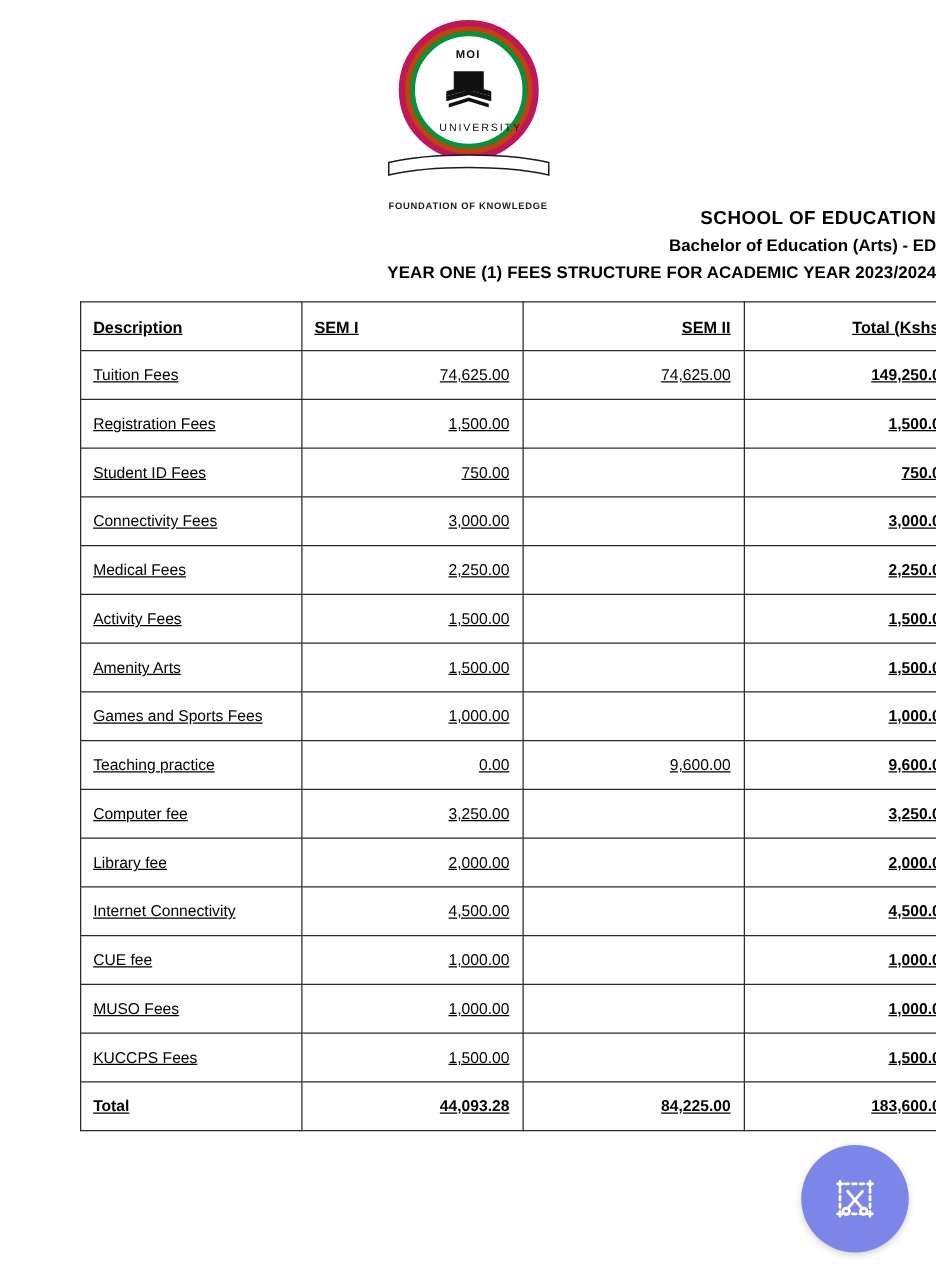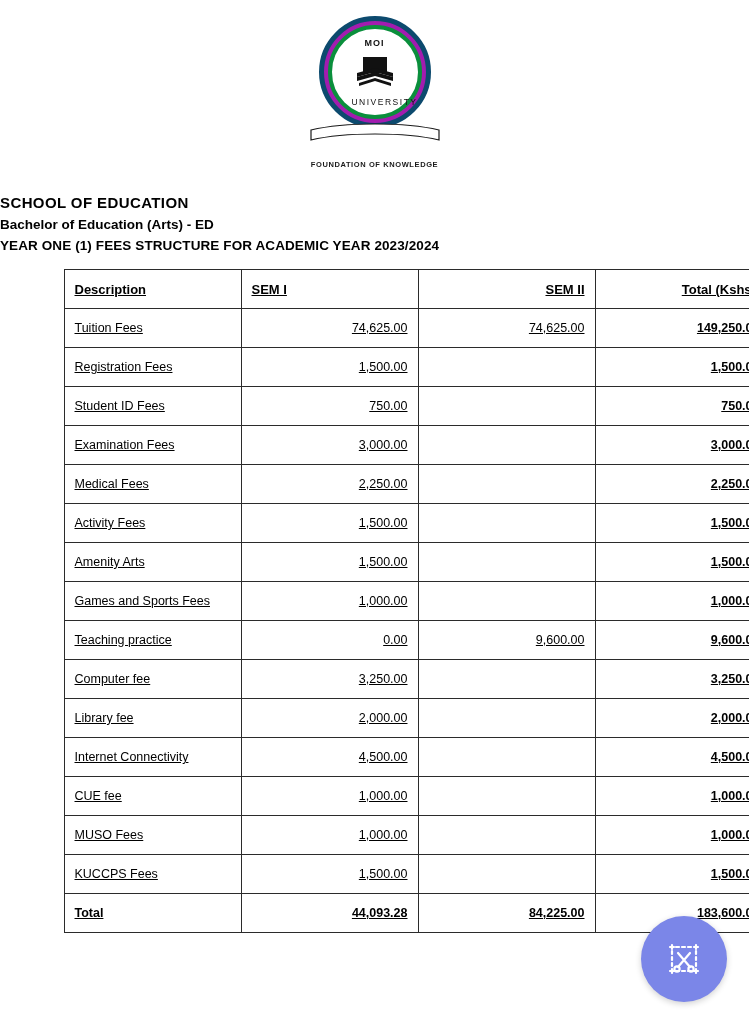--- a/index.html
+++ b/index.html
@@ -34,22 +34,22 @@
     width: 140px;
     height: 152px;
   }
   .crest-ring {
     position: absolute;
     left: 14px;
     top: 2px;
     width: 112px;
     height: 112px;
     border-radius: 50%;
-    background: #a21caf;
-    border: 5px solid #0c4a6e;
+    background: #c2410c;
+    border: 5px solid #be185d;
     box-sizing: border-box;
   }
   .crest-ring-inner {
     position: absolute;
     left: 4px;
     top: 4px;
     right: 4px;
     bottom: 4px;
     border-radius: 50%;
     border: 4px solid #0a8f3c;
@@ -106,22 +106,21 @@
   }
   .banner-text {
     font-size: 7.5px;
     font-weight: bold;
     letter-spacing: 0.6px;
     color: #1a1a1a;
   }
 
   
   .headings {
-    text-align: left;
-    margin-top: 28px;
+    text-align: right;
   }
   .h-line1 {
     font-size: 15px;
     font-weight: bold;
     letter-spacing: 0.4px;
     margin-bottom: 6px;
   }
   .h-line2 {
     font-size: 13.5px;
     font-weight: bold;
@@ -244,21 +243,21 @@
           <td class="num"></td>
           <td class="total-col">1,500.00</td>
         </tr>
         <tr>
           <td class="desc">Student ID Fees</td>
           <td class="num">750.00</td>
           <td class="num"></td>
           <td class="total-col">750.00</td>
         </tr>
         <tr>
-          <td class="desc">Examination Fees</td>
+          <td class="desc">Connectivity Fees</td>
           <td class="num">3,000.00</td>
           <td class="num"></td>
           <td class="total-col">3,000.00</td>
         </tr>
         <tr>
           <td class="desc">Medical Fees</td>
           <td class="num">2,250.00</td>
           <td class="num"></td>
           <td class="total-col">2,250.00</td>
         </tr>

